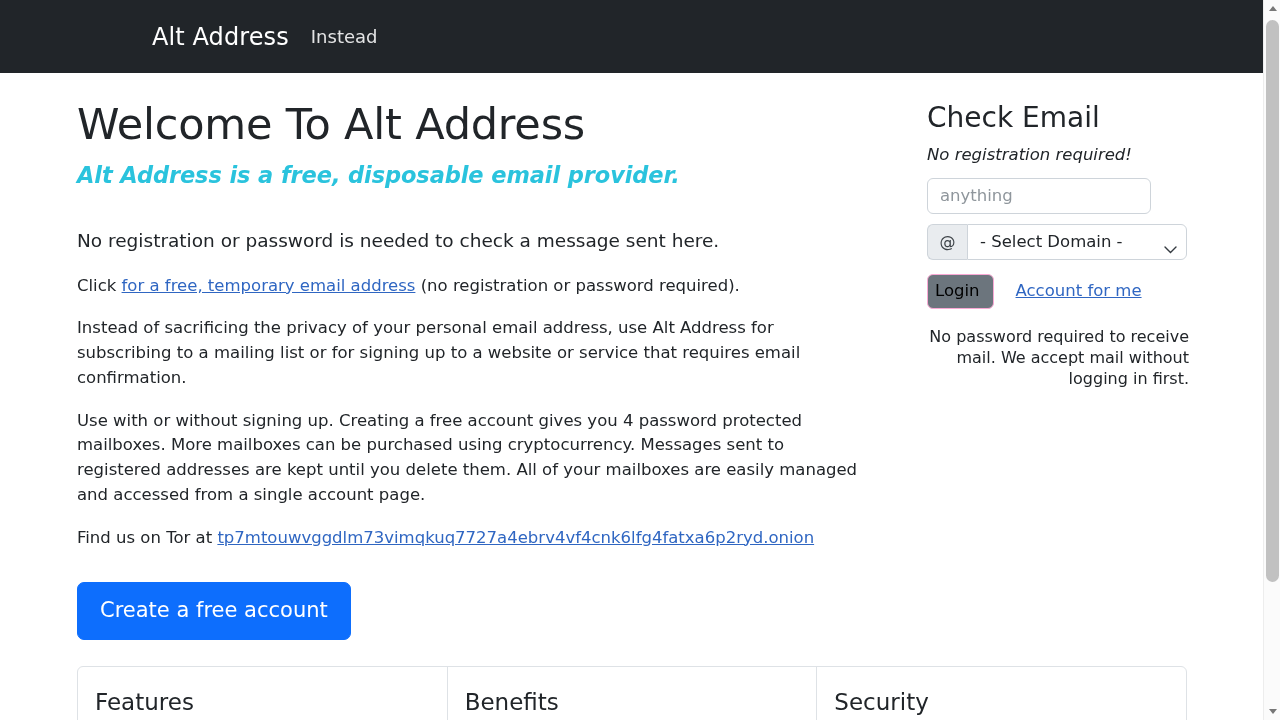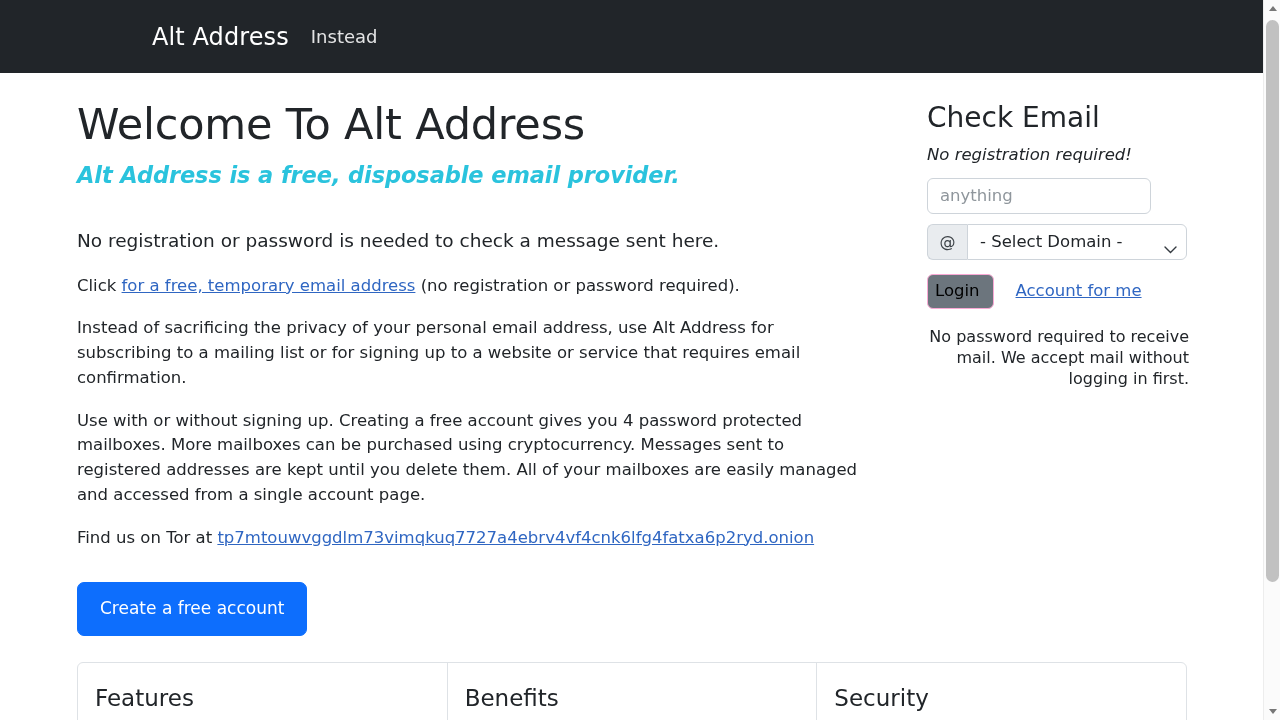--- a/index.html
+++ b/index.html
@@ -110,21 +110,21 @@
   a.onion-link {
     color: #2f66c2;
     word-break: break-all;
   }
   .btn-create {
     display: inline-block;
     background: #0d6efd;
     color: #ffffff;
     border: 1px solid #0d6efd;
     border-radius: 7px;
-    font-size: 17px;
+    font-size: 21px;
     line-height: 1;
     padding: 17px 22px 18px 22px;
     text-decoration: none;
     margin: 14px 0 0 0;
     cursor: pointer;
     font-family: inherit;
   }
 
   
   h2.side-title {

